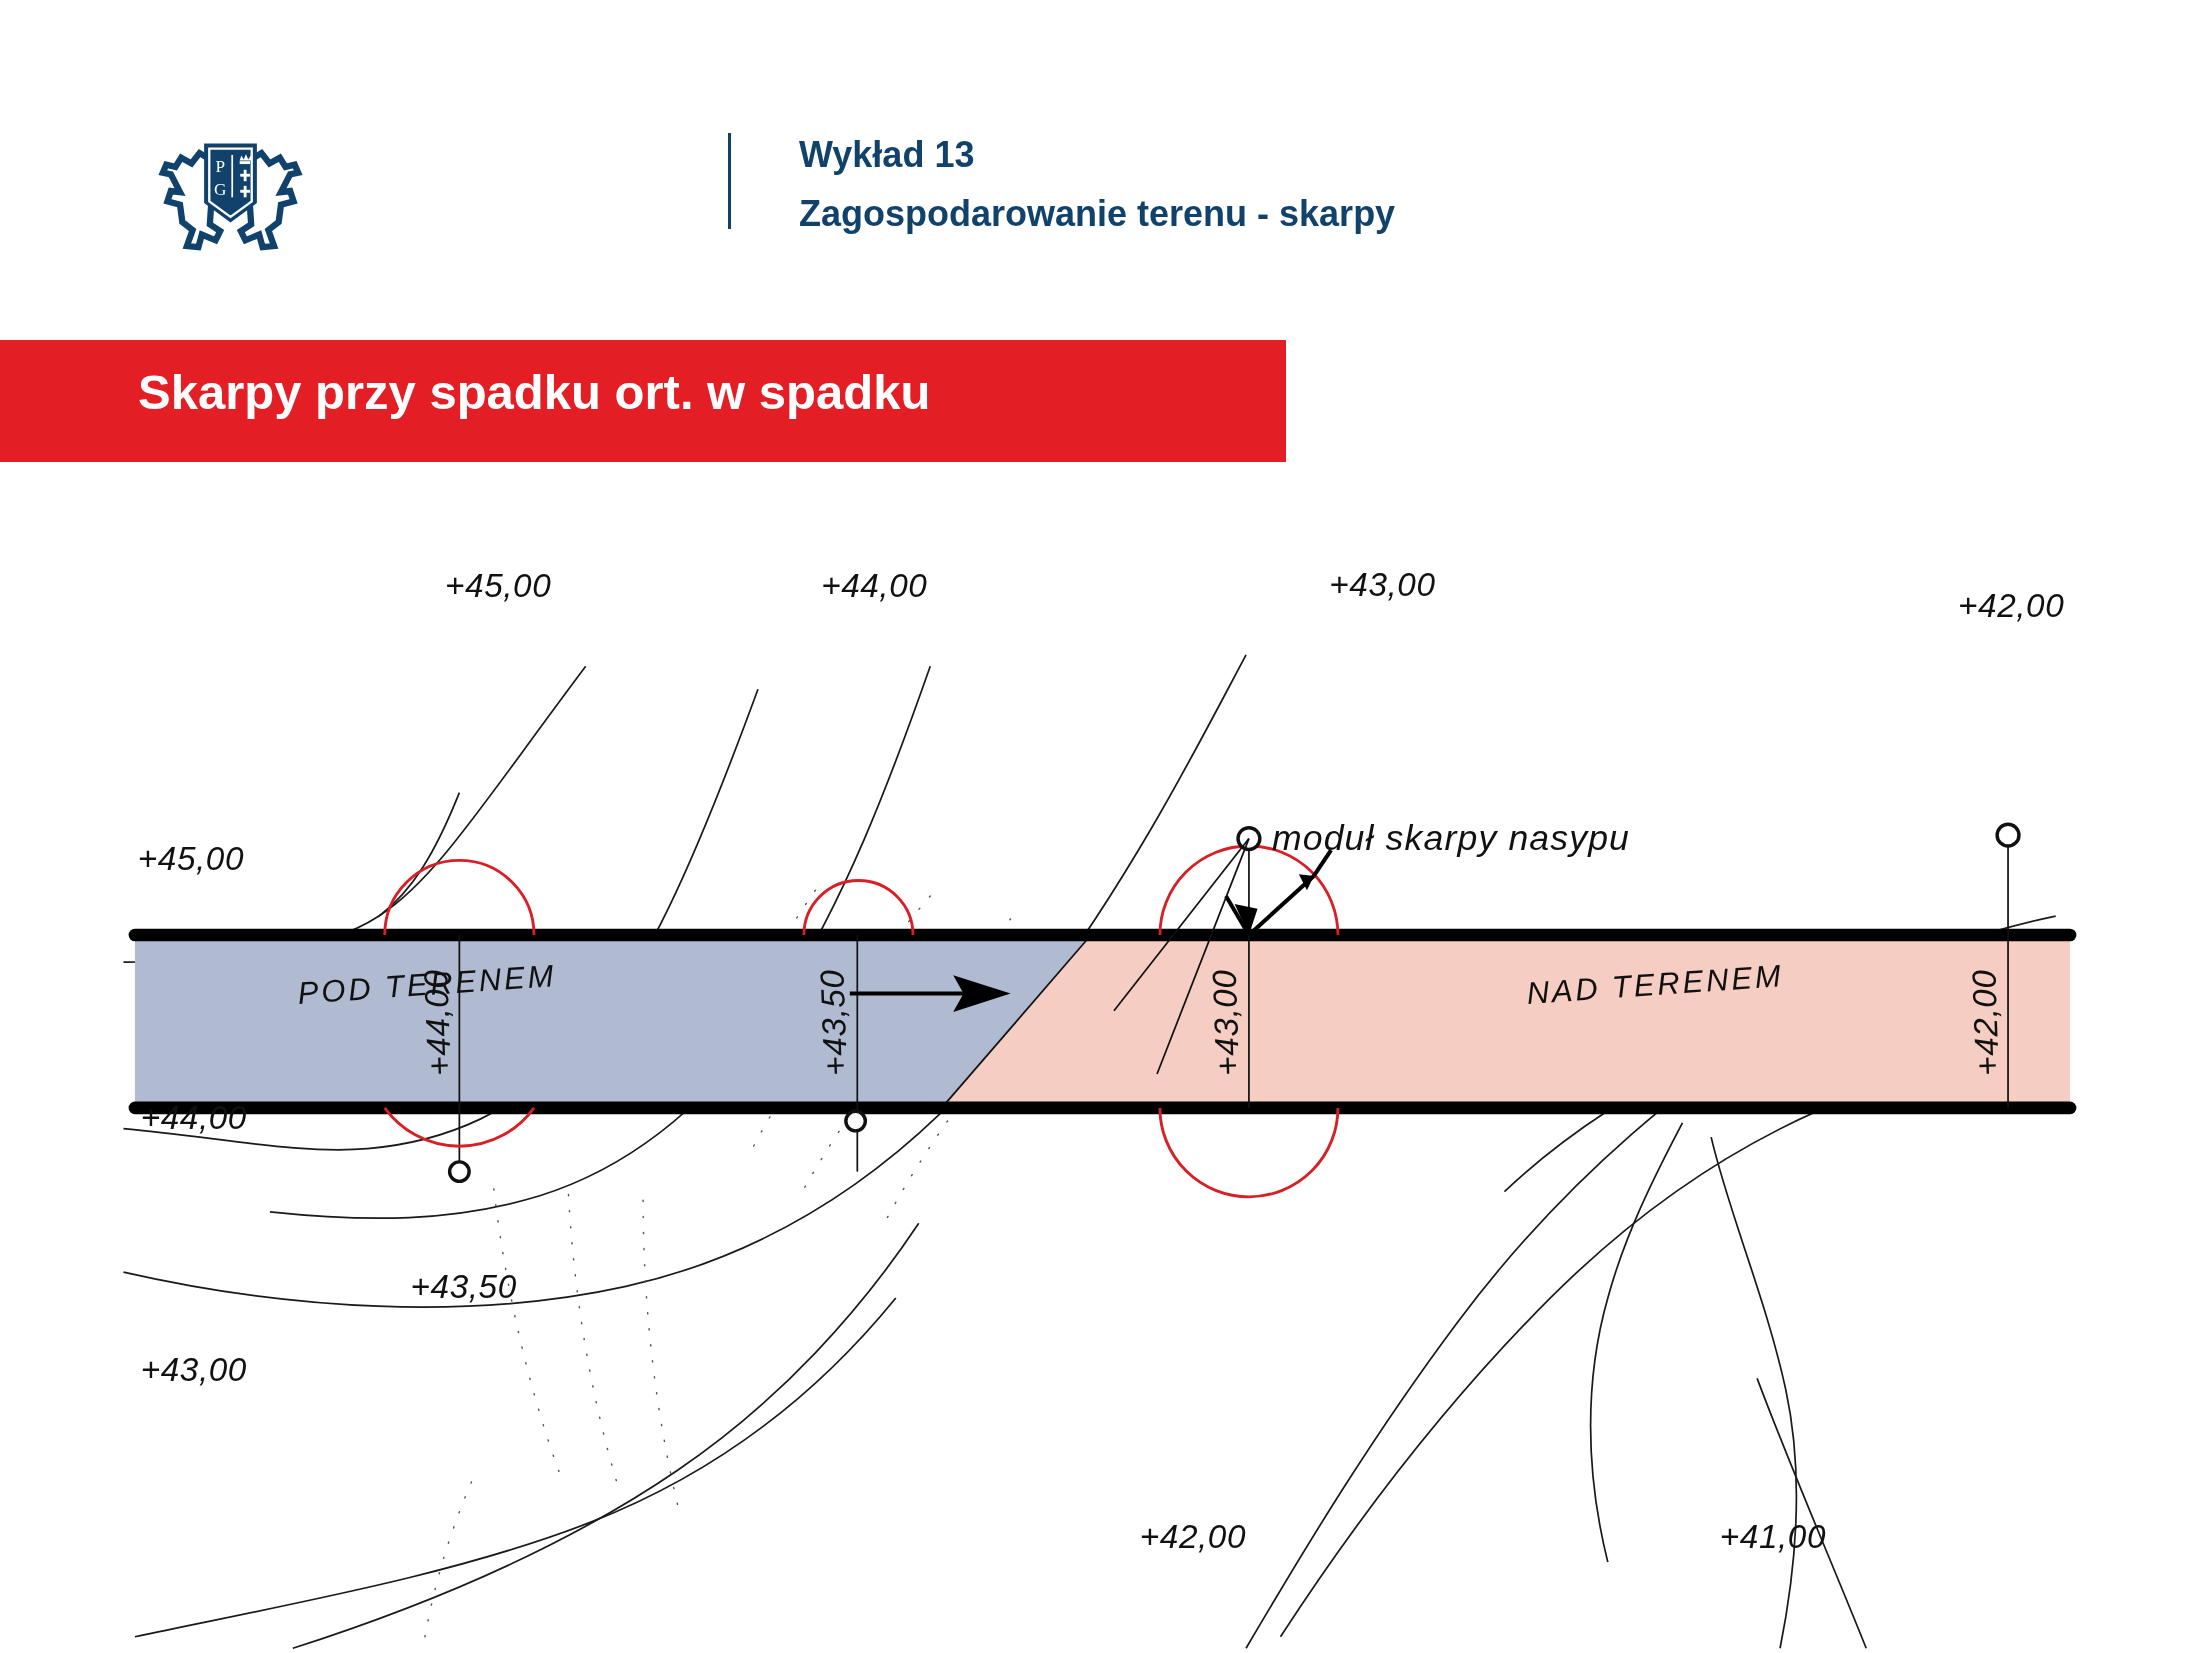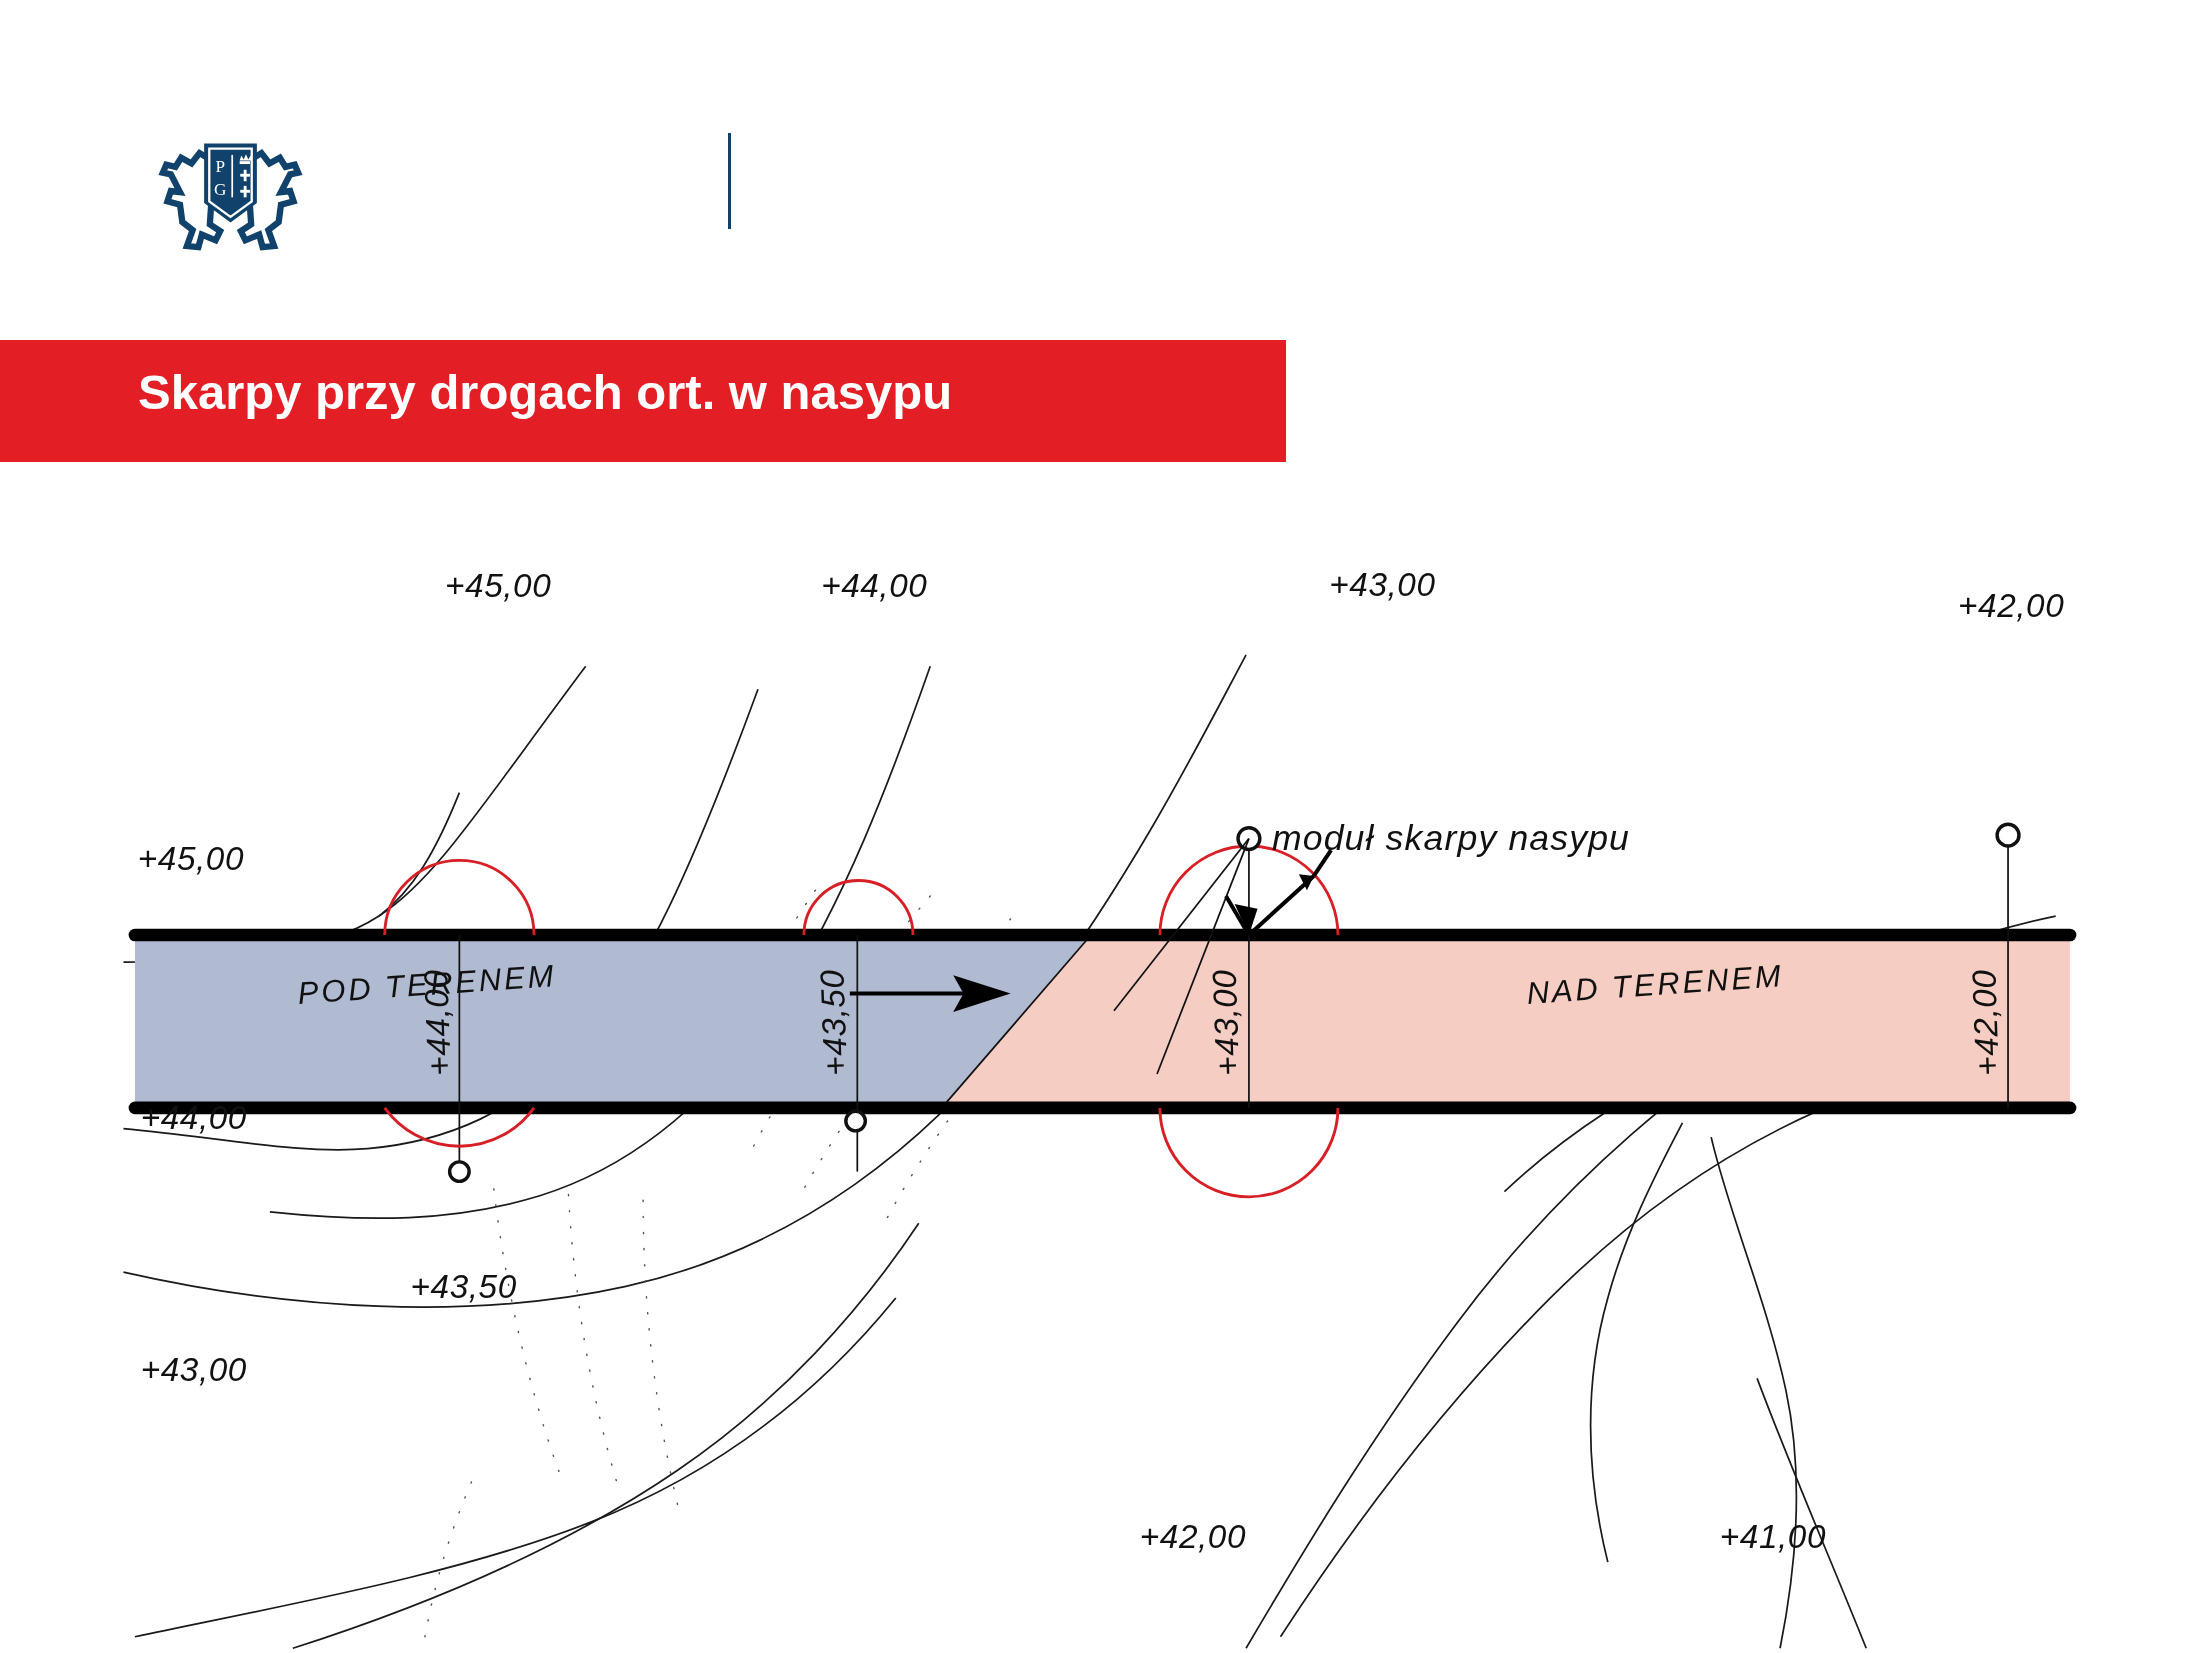--- a/index.html
+++ b/index.html
@@ -144,24 +144,28 @@
       <rect x="193" y="78" width="5" height="20" fill="#ffffff"></rect>
       <rect x="187" y="85" width="17" height="5" fill="#ffffff"></rect>
       <rect x="193" y="106" width="5" height="20" fill="#ffffff"></rect>
       <rect x="187" y="113" width="17" height="5" fill="#ffffff"></rect>
     </svg>
   </div>
 
 
   <div id="header-divider"></div>
 
+  <div id="header-titles">
+    <div id="lecture-number">Wykład 13</div>
+    <div id="lecture-subject">Zagospodarowanie terenu - skarpy</div>
+  </div>
 </div>
 
 <div id="title-bar"></div>
-<div id="slide-title">Skarpy przy drogach ort. w nasypu</div>
+<div id="slide-title">Skarpy przy spadku ort. w spadku</div>
 
 <div id="diagram">
 <svg width="2205" height="1160" viewBox="0 0 3840 2020">
 
   <defs>
     <clipPath id="roadClip">
       <rect x="235" y="768" width="3370" height="301"></rect>
     </clipPath>
   </defs>
 

